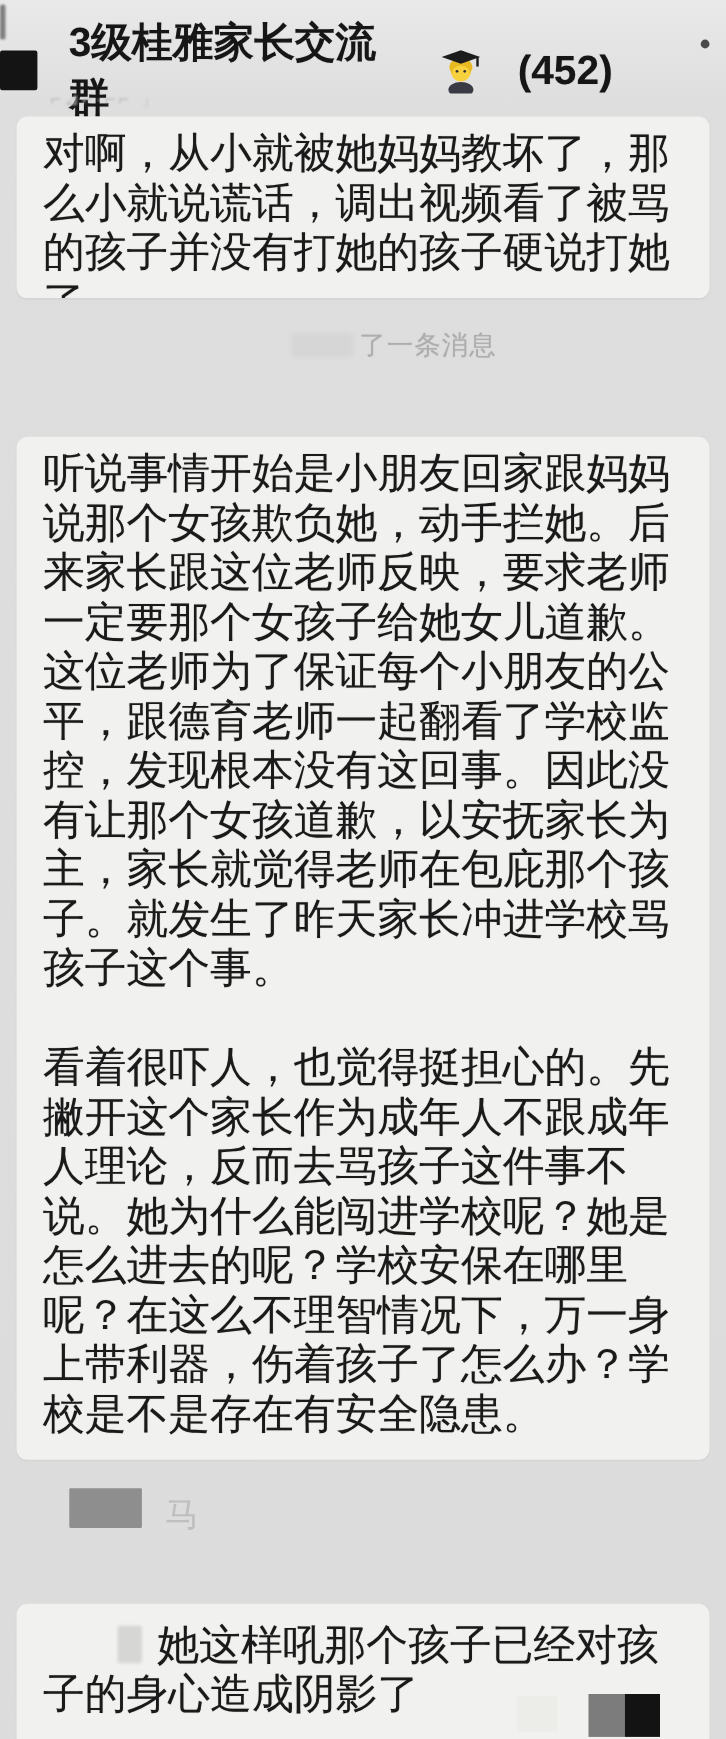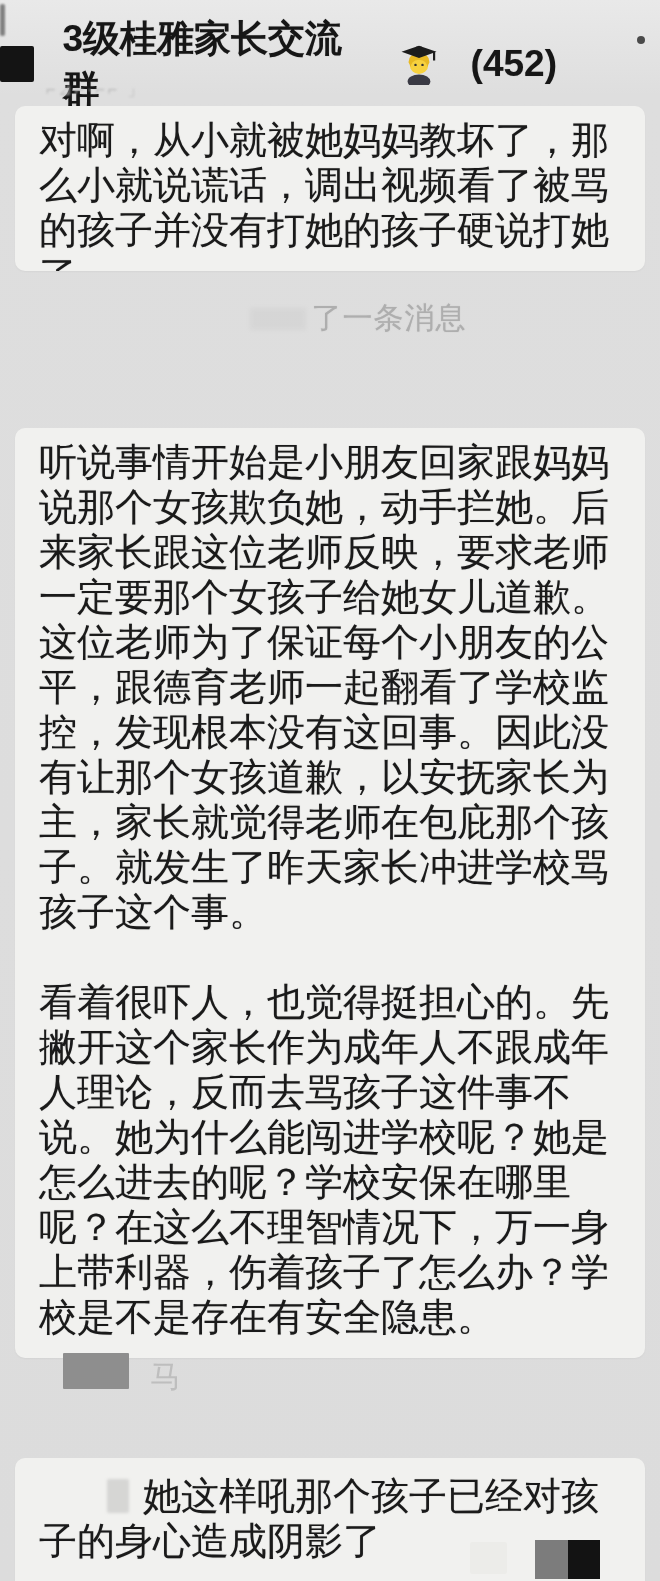--- a/index.html
+++ b/index.html
@@ -51,35 +51,35 @@
   .bubble{
     position:absolute;left:15px;width:630px;
     background:#f1f1ef;border-radius:10px;
     box-sizing:border-box;padding:12px 24px;
     color:#1a1a1a;font-size:38px;line-height:45px;font-weight:500;
     text-shadow:0 0 1px rgba(0,0,0,.3);
     box-shadow:0 1px 2px rgba(0,0,0,.04);
   }
   .bubble p{margin:0;white-space:pre-line;word-break:break-all;}
   .bubble-1{top:106px;height:165px;overflow:hidden;}
-  .bubble-2{top:428px;height:930px;overflow:hidden;}
+  .bubble-2{top:397px;height:930px;overflow:hidden;}
   .bubble-3{top:1458px;height:132px;overflow:hidden;padding-top:16px;}
   
   .system-row{
     position:absolute;left:0;top:298px;width:660px;
     display:flex;align-items:center;justify-content:center;
     transform:translateX(28px);
   }
   .notice-smudge{
     display:inline-block;width:56px;height:22px;
     background:rgba(170,170,170,.14);filter:blur(2px);border-radius:3px;
     margin-right:6px;
   }
   .system-text{
-    color:#aeaeae;font-size:30px;letter-spacing:1px;
+    color:#aeaeae;font-size:24px;letter-spacing:1px;
     text-shadow:0 0 1px rgba(160,160,160,.5);
   }
   
   .sender-row{position:absolute;left:0;top:1348px;width:660px;height:42px;}
   .redact-gray{
     position:absolute;left:63px;top:5px;width:66px;height:36px;
     background:#8e8e8e;border-radius:1px;filter:blur(.5px);
   }
   .faint-char{
     position:absolute;left:150px;top:8px;

